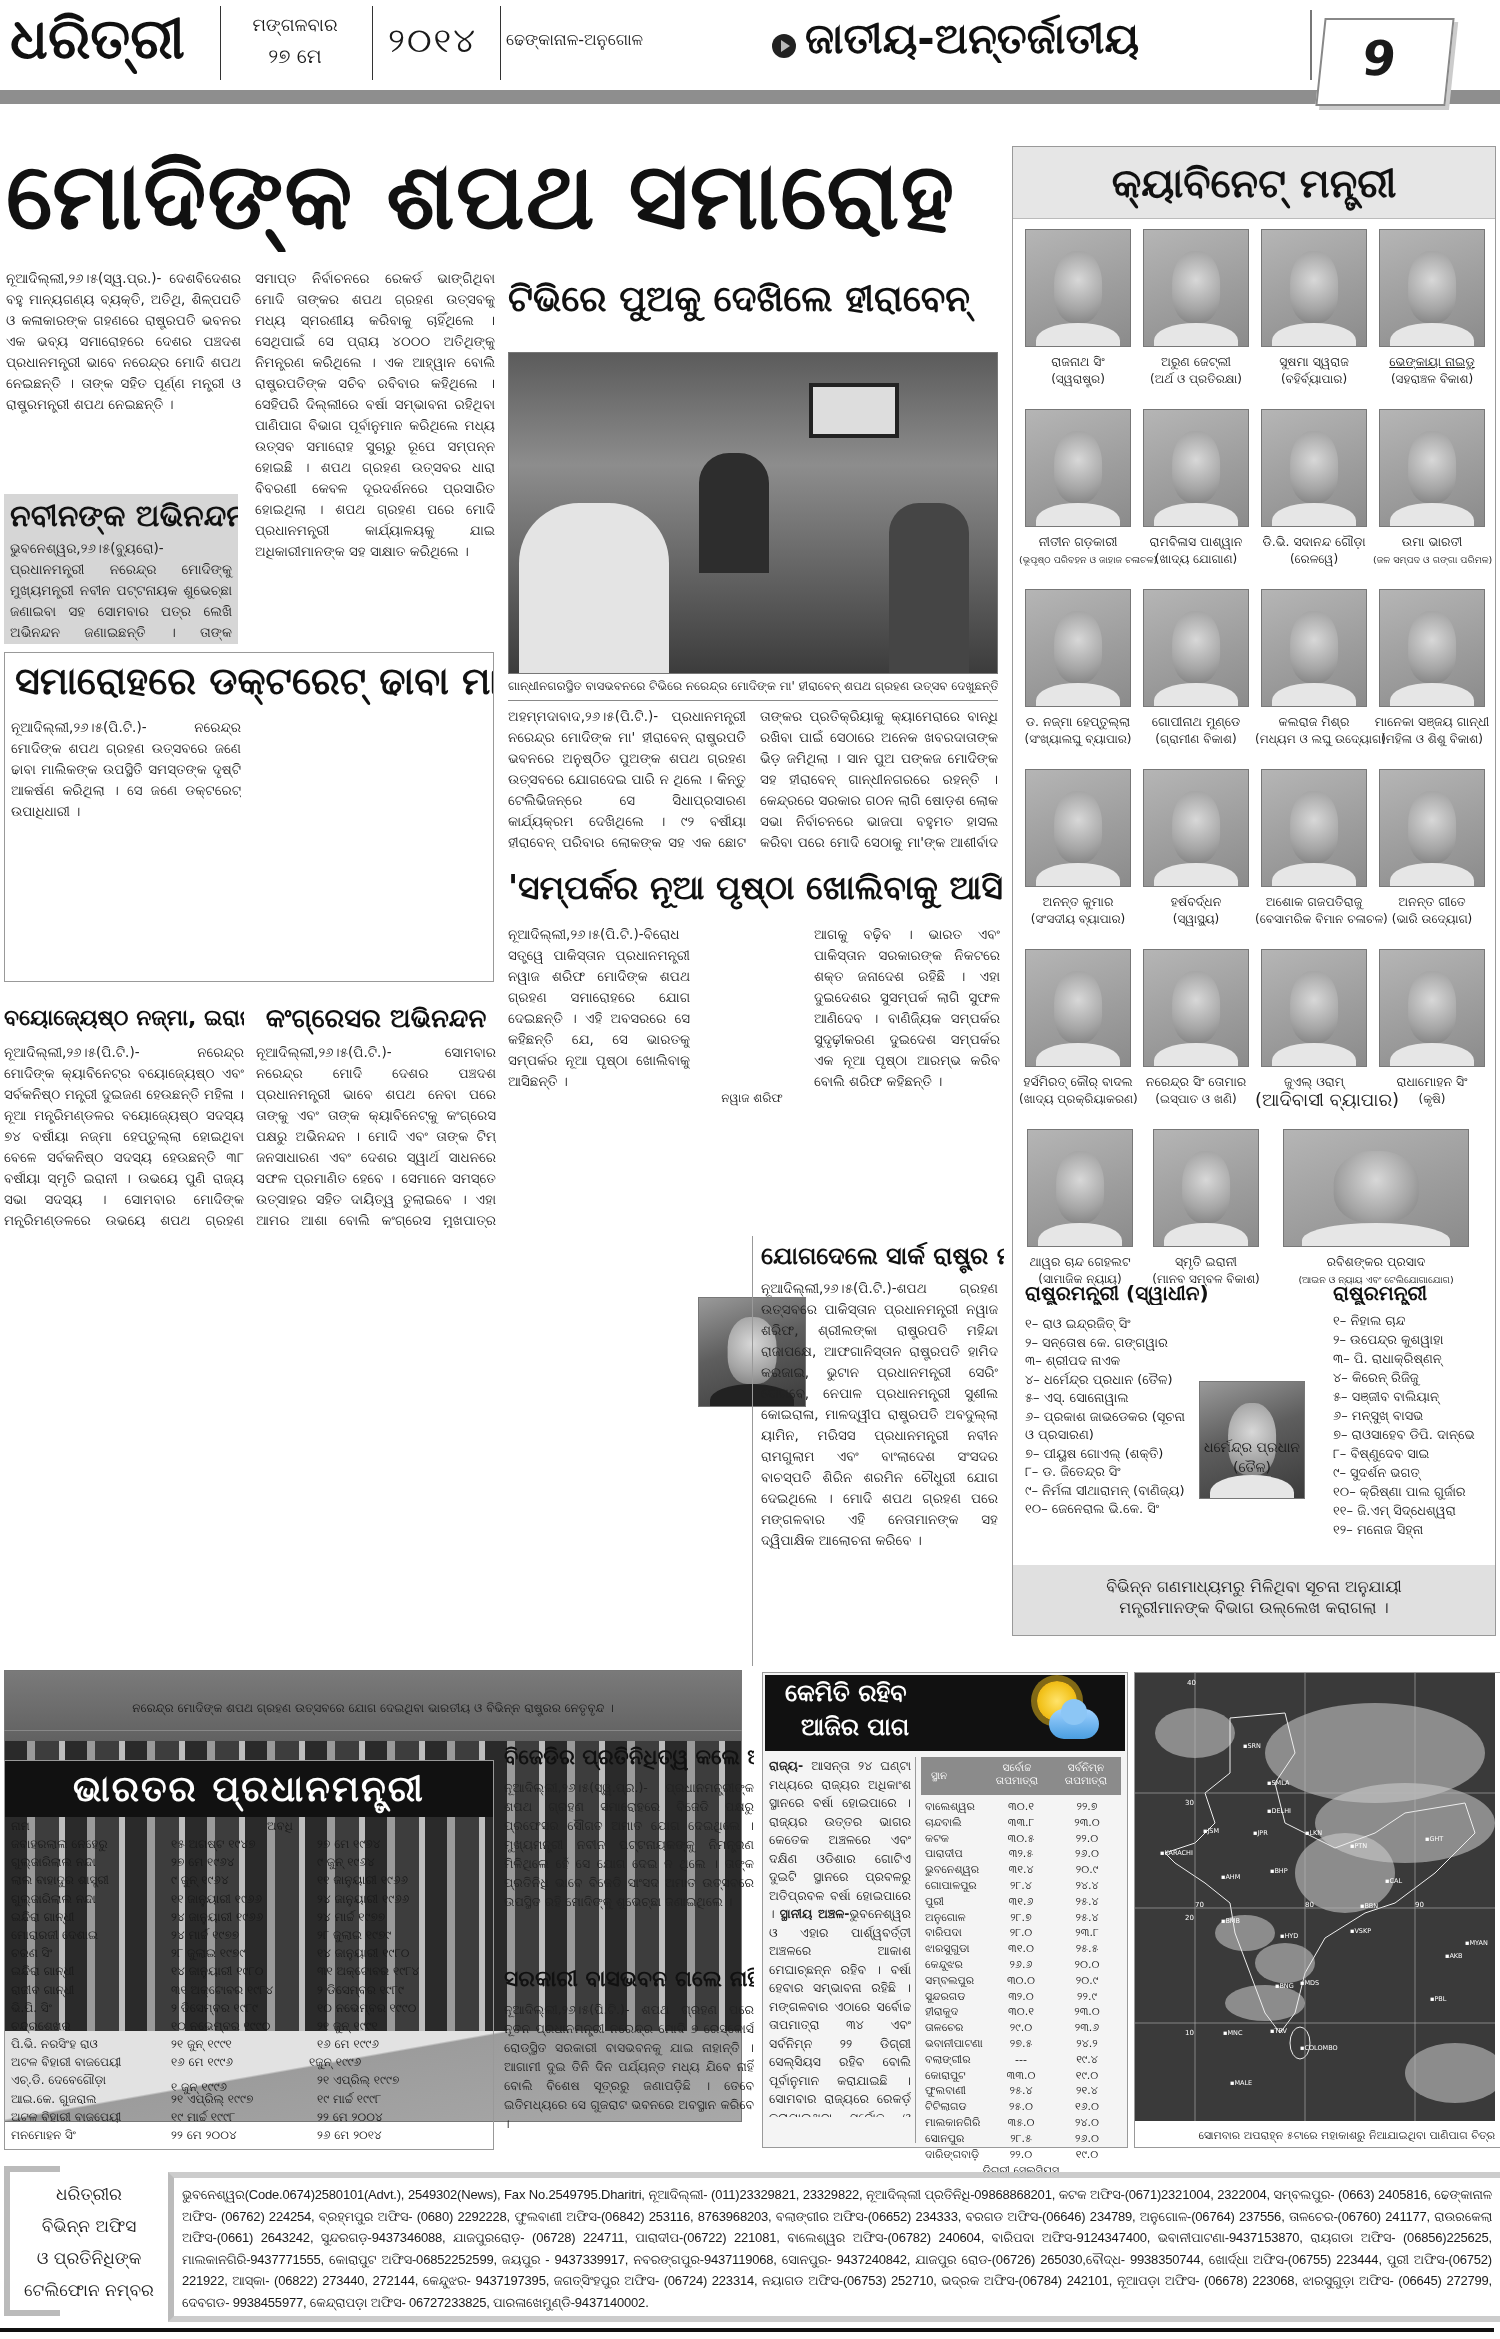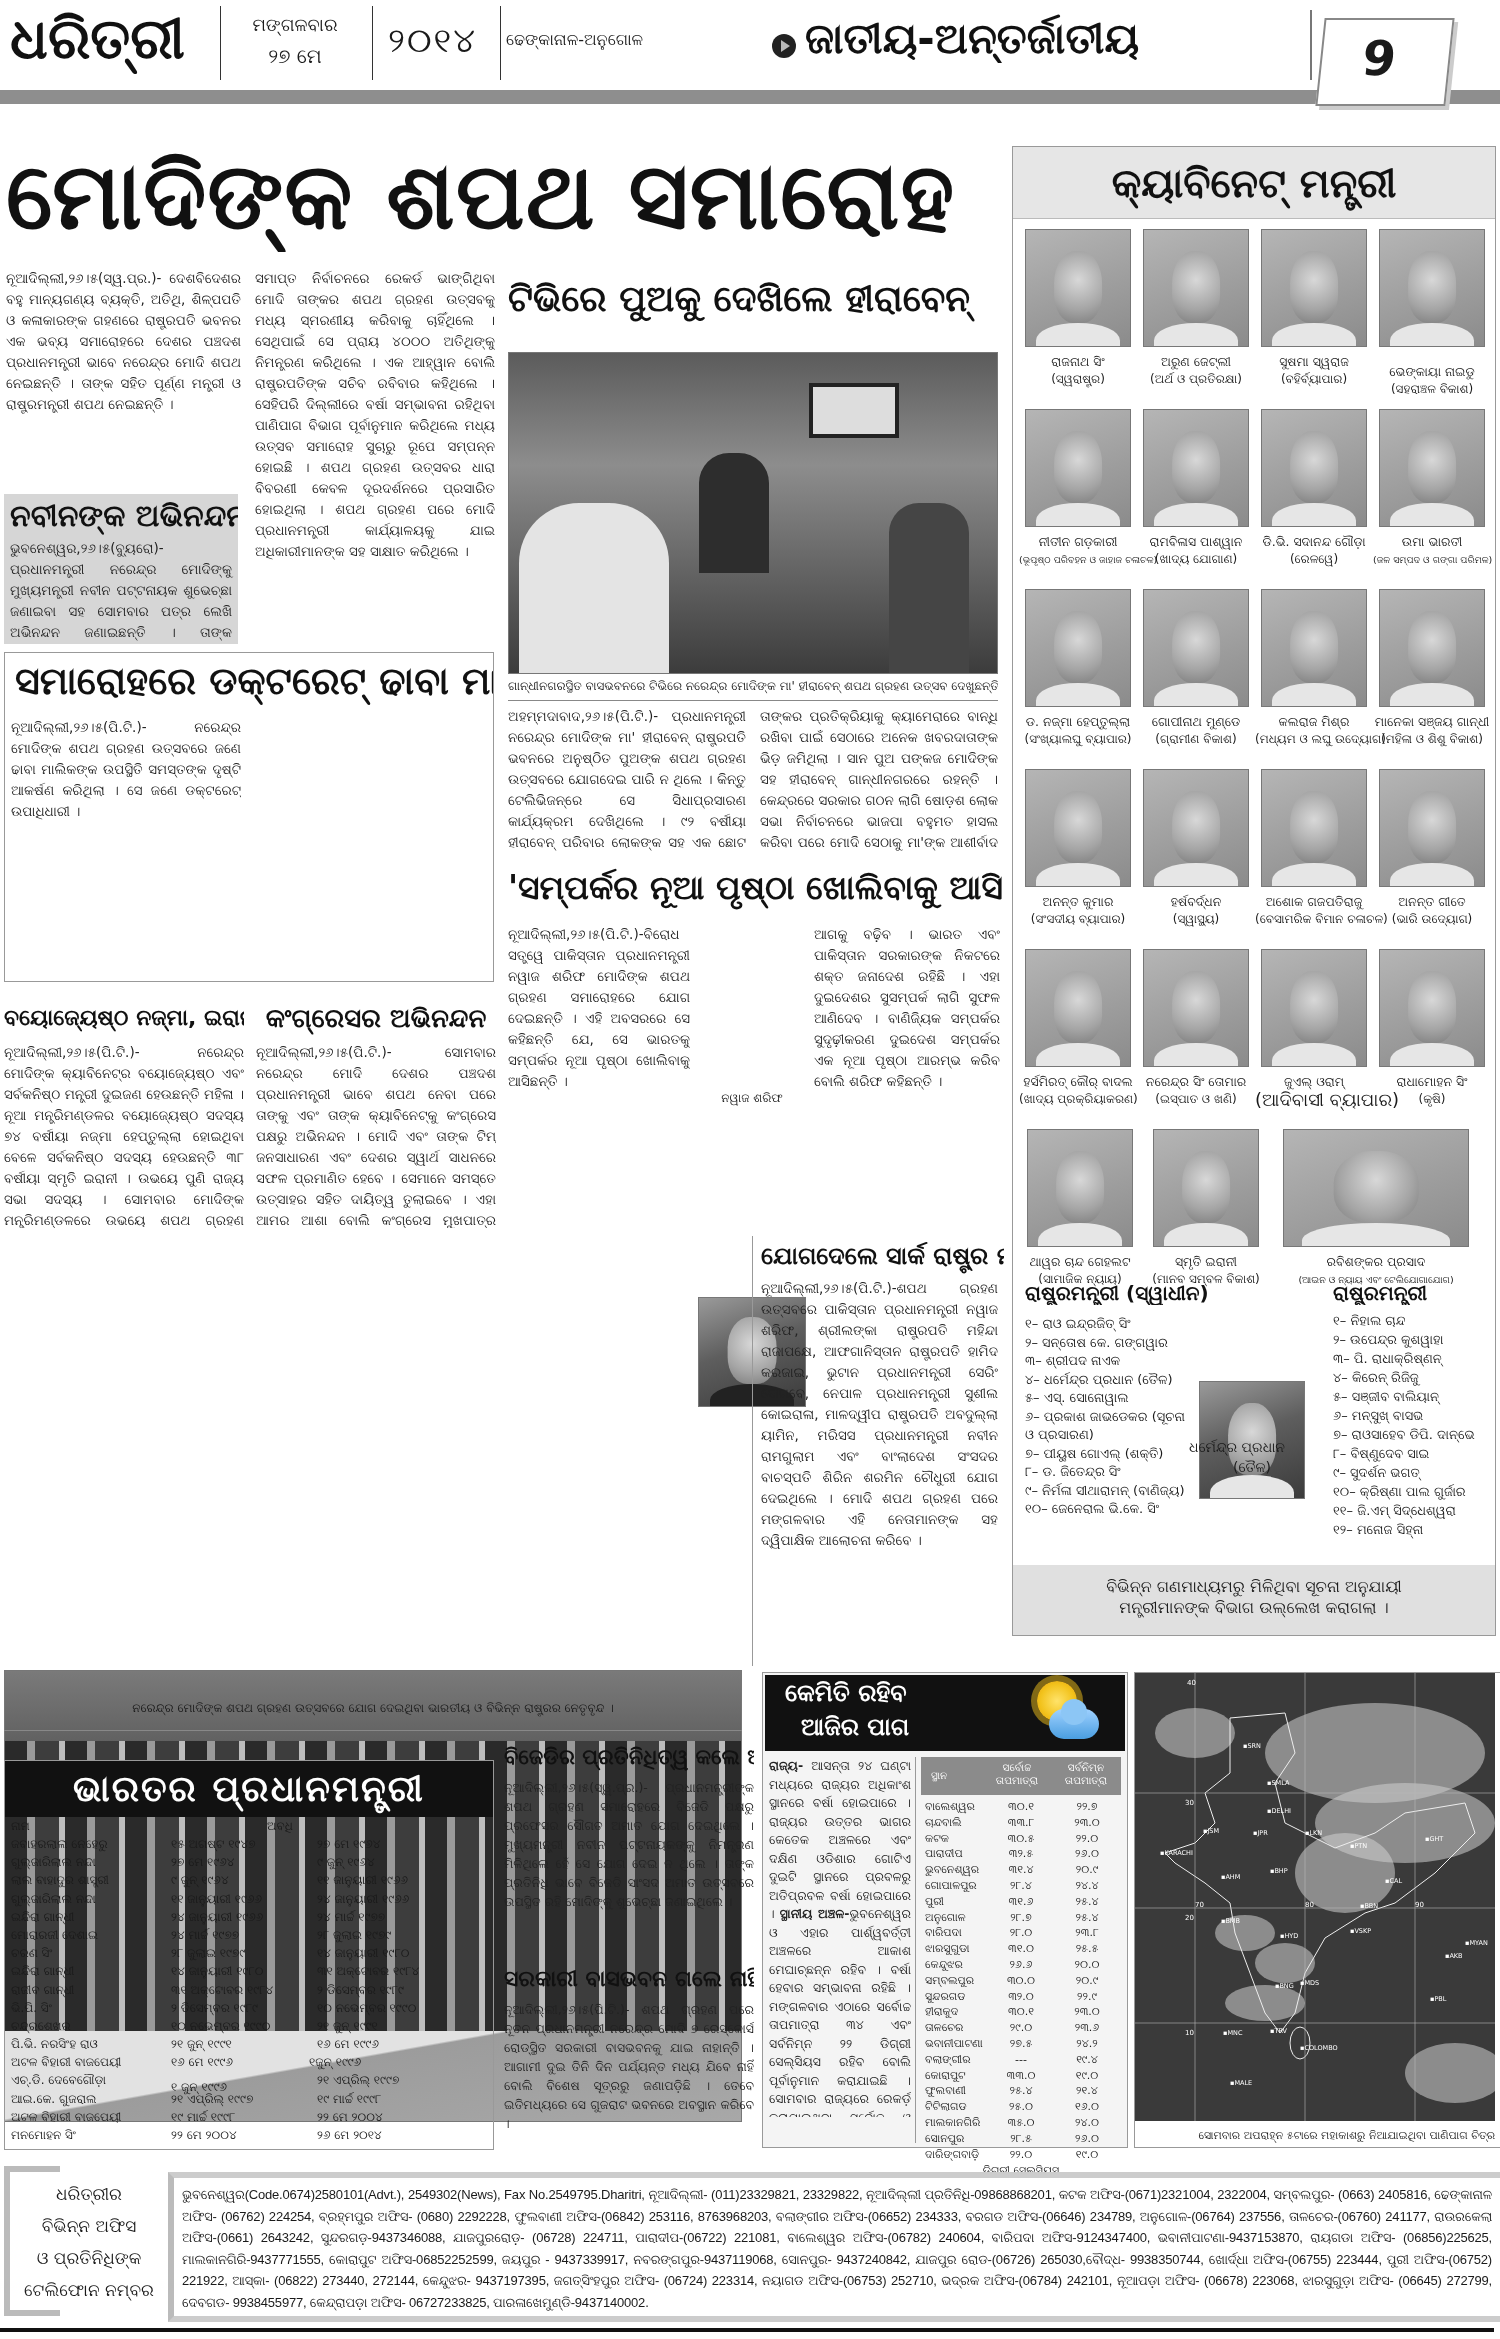--- a/index.html
+++ b/index.html
@@ -117,21 +117,21 @@
           <div class="shoulders"></div>
         </div>
         <div style="font-size: 12.5px; line-height: 18px; margin-top: 6px; white-space: nowrap;">ସୁଷମା ସ୍ୱରାଜ</div>
         <div style="font-size: 12px; line-height: 17px; white-space: nowrap;">(ବହିର୍ବ୍ୟାପାର)</div>
       </div>
       <div style="position: absolute; left: 360px; top: 10px; width: 118px; height: 174px; text-align: center;">
         <div class="photo" style="margin: 0px auto; width: 106px; height: 118px; background: linear-gradient(160deg, rgb(181, 181, 181), rgb(139, 139, 139));">
           <div class="face"></div>
           <div class="shoulders"></div>
         </div>
-        <div style="font-size: 12.5px; line-height: 18px; margin-top: 16px; white-space: nowrap;">ଭେଙ୍କାୟା ନାଇଡୁ</div>
+        <div style="font-size: 12.5px; line-height: 18px; margin-top: 6px; white-space: nowrap; text-decoration: underline;">ଭେଙ୍କାୟା ନାଇଡୁ</div>
         <div style="font-size: 12px; line-height: 17px; white-space: nowrap;">(ସହରାଞ୍ଚଳ ବିକାଶ)</div>
       </div>
       <div style="position: absolute; left: 6px; top: 190px; width: 118px; height: 174px; text-align: center;">
         <div class="photo" style="margin: 0px auto; width: 106px; height: 118px; background: linear-gradient(160deg, rgb(181, 181, 181), rgb(139, 139, 139));">
           <div class="face"></div>
           <div class="shoulders"></div>
         </div>
         <div style="font-size: 12.5px; line-height: 18px; margin-top: 6px; white-space: nowrap;">ନୀତୀନ ଗଡ଼କାରୀ</div>
         <div style="font-size: 9.5px; line-height: 17px; white-space: nowrap;">(ଭୂପୃଷ୍ଠ ପରିବହନ ଓ ଜାହାଜ ଚଳାଚଳ)</div>
       </div>
@@ -291,21 +291,21 @@
       <div>୬– ପ୍ରକାଶ ଜାଭଡେକର (ସୂଚନା ଓ ପ୍ରସାରଣ)</div>
       <div>୭– ପୀୟୁଷ ଗୋଏଲ୍ (ଶକ୍ତି)</div>
       <div>୮– ଡ. ଜିତେନ୍ଦ୍ର ସିଂ</div>
       <div>୯– ନିର୍ମଳା ସୀଥାରାମନ୍ (ବାଣିଜ୍ୟ)</div>
       <div>୧୦– ଜେନେରାଲ ଭି.କେ. ସିଂ</div>
     </div>
   <div class="abs photo" style="left:186px;top:1162px;width:106px;height:118px">
       <div class="face"></div>
       <div class="shoulders"></div>
     </div>
-  <div class="abs" style="left:176px;top:1292px;width:126px;text-align:left;font-size:14px">ଧର୍ମେନ୍ଦ୍ର ପ୍ରଧାନ</div>
+  <div class="abs" style="left:176px;top:1292px;width:126px;text-align:center;font-size:14px">ଧର୍ମେନ୍ଦ୍ର ପ୍ରଧାନ</div>
   <div class="abs" style="left:176px;top:1312px;width:126px;text-align:center;font-size:14px">(ତୈଳ)</div>
   <div class="abs hd" style="left:320px;top:1134px;font-size:20px">ରାଷ୍ଟ୍ରମନ୍ତ୍ରୀ</div>
   <div class="abs" id="state-list" style="left:320px;top:1164px;width:160px;font-size:13px;line-height:19px">
       <div>୧– ନିହାଲ ଚାନ୍ଦ</div>
       <div>୨– ଉପେନ୍ଦ୍ର କୁଶୱାହା</div>
       <div>୩– ପି. ରାଧାକ୍ରିଷ୍ଣନ୍</div>
       <div>୪– କିରେନ୍ ରିଜିଜୁ</div>
       <div>୫– ସଞ୍ଜୀବ ବାଲିୟାନ୍</div>
       <div>୬– ମନ୍‌ସୁଖ୍ ବାସଭ</div>
       <div>୭– ରାଓସାହେବ ଡିପି. ଦାନ୍‌ଭେ</div>

